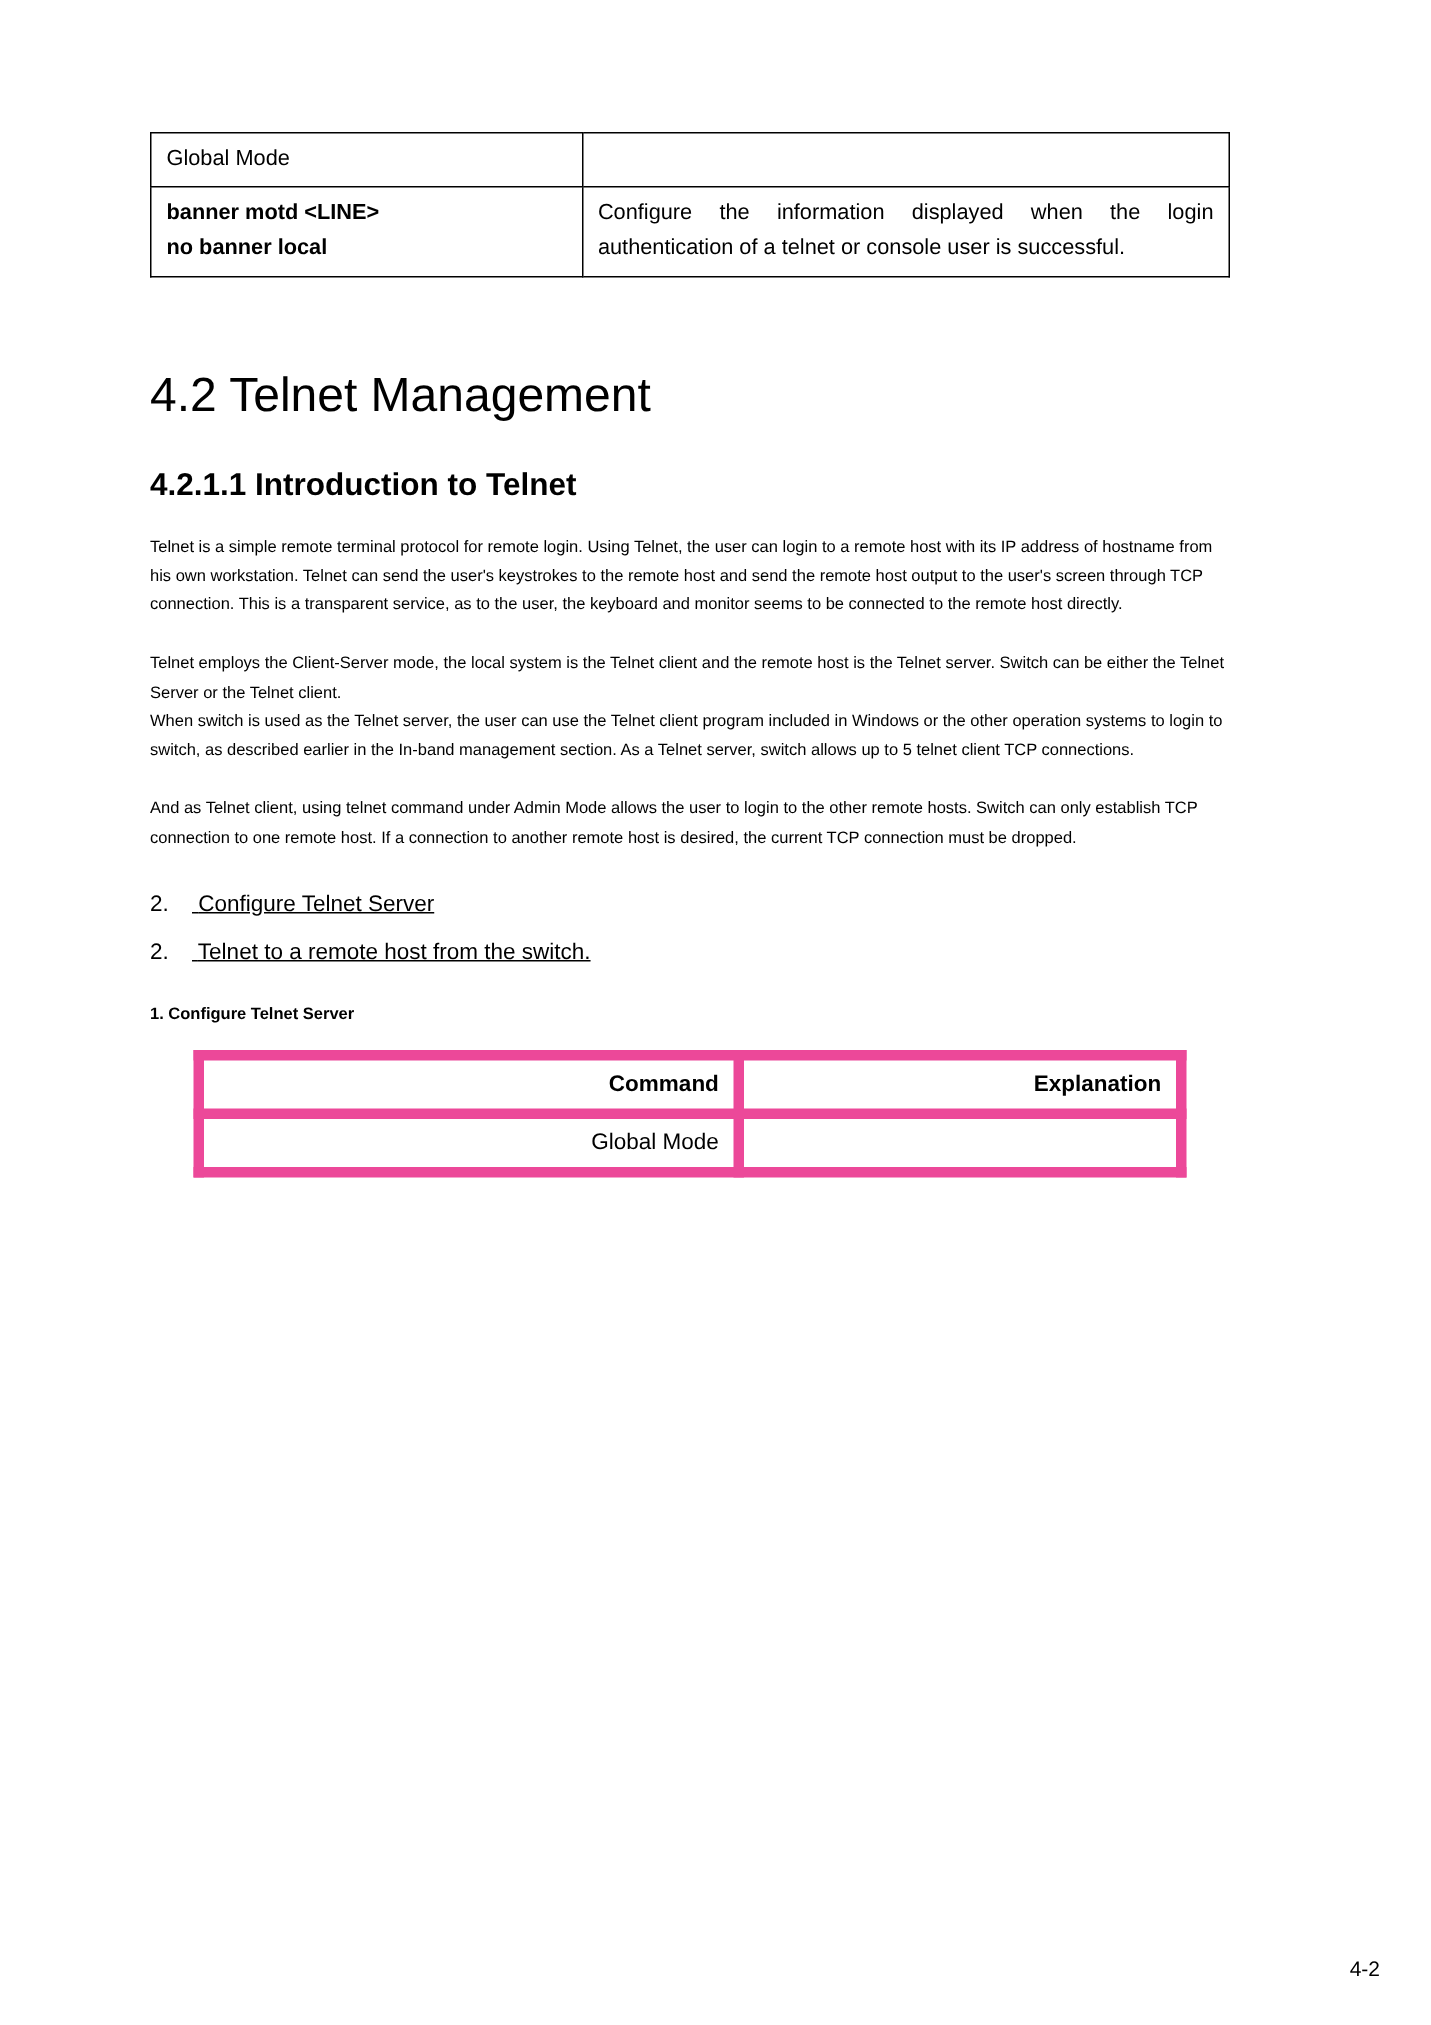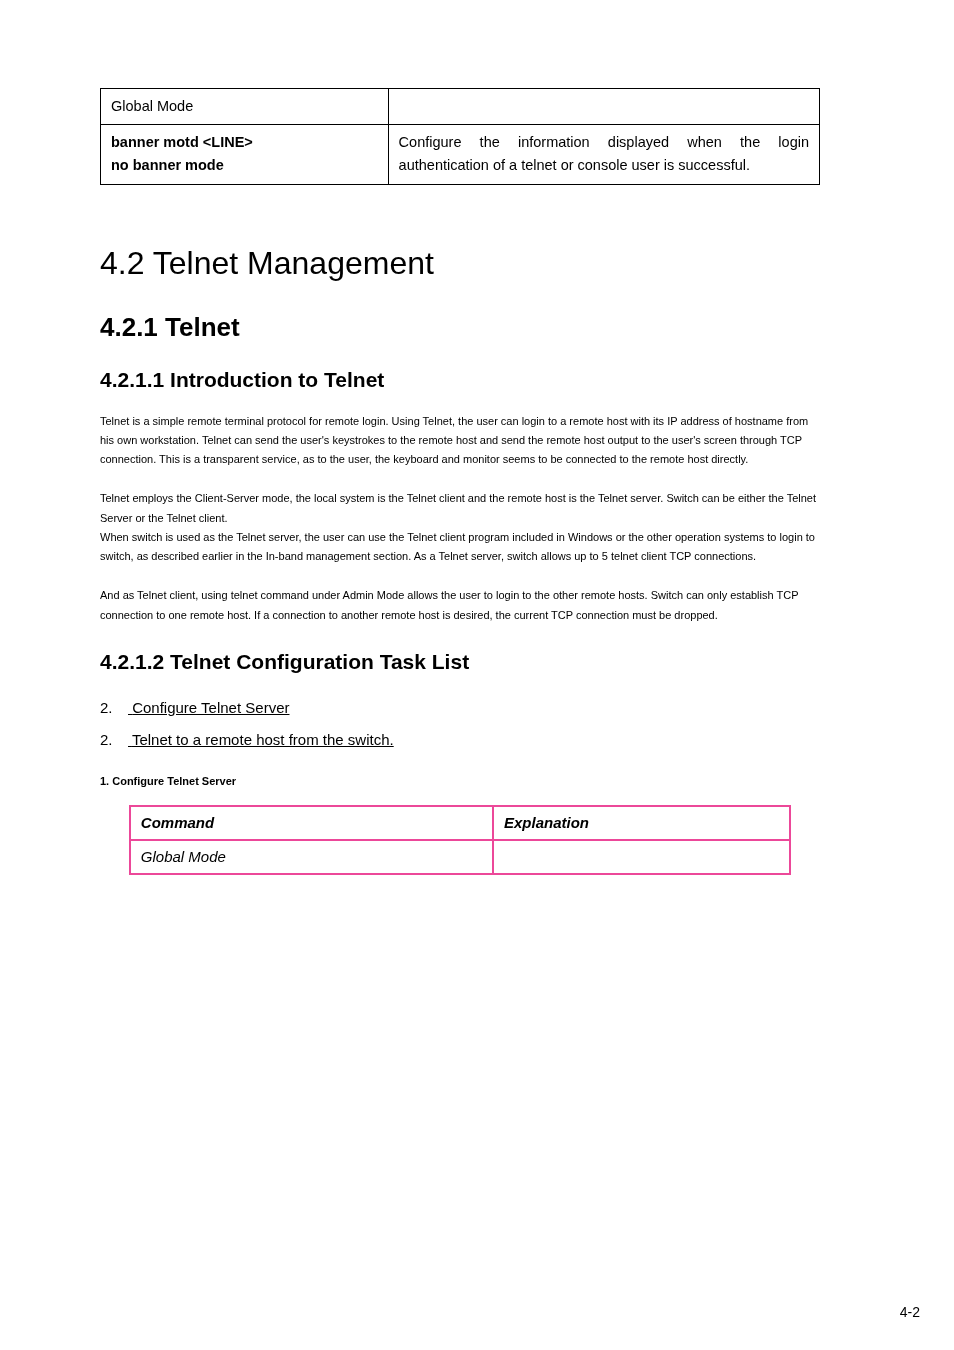--- a/index.html
+++ b/index.html
@@ -78,28 +78,27 @@
     font-size: 11px;
     font-weight: bold;
     margin: 10px 0 18px 0;
   }
   table.cmd2 {
     border-collapse: collapse;
     width: 92%;
     margin: 0 auto;
   }
   table.cmd2 td, table.cmd2 th {
-    border: 2px solid #ec4899;
+    border: 7px solid #ec4899;
     padding: 4px 10px;
     vertical-align: middle;
     font-size: 15px;
     line-height: 1.6;
-    text-align: left;
+    text-align: right;
     font-weight: bold;
-    font-style: italic;
   }
   table.cmd2 td.normal {
     font-weight: normal;
   }
   table.cmd2 .col-l { width: 55%; }
   table.cmd2 .col-r { width: 45%; }
   .pagenum {
     text-align: right;
     font-size: 14px;
     position: absolute;
@@ -115,41 +114,39 @@
 
   <table class="cmd">
     <tbody>
         <tr>
       <td class="col-left">Global Mode</td>
       <td class="col-right"></td>
     </tr>
     <tr>
       <td class="col-left">
         <div class="bold">banner motd &lt;LINE&gt;</div>
-        <div class="bold">no banner mode</div>
+        <div class="bold">no banner local</div>
       </td>
       <td class="col-right">Configure the information displayed when the login authentication of a telnet or console user is successful.</td>
     </tr>
   </tbody>
     </table>
 
   <h2 class="h-main">4.2 Telnet Management</h2>
 
-  <h2 class="h-sub1">4.2.1 Telnet</h2>
 
   <h3 class="h-sub2">4.2.1.1 Introduction to Telnet</h3>
 
   <p class="body">Telnet is a simple remote terminal protocol for remote login. Using Telnet, the user can login to a remote host with its IP address of hostname from his own workstation. Telnet can send the user's keystrokes to the remote host and send the remote host output to the user's screen through TCP connection. This is a transparent service, as to the user, the keyboard and monitor seems to be connected to the remote host directly.</p>
 
   <p class="body" style="white-space: pre-line;">Telnet employs the Client-Server mode, the local system is the Telnet client and the remote host is the Telnet server. Switch can be either the Telnet Server or the Telnet client.
 When switch is used as the Telnet server, the user can use the Telnet client program included in Windows or the other operation systems to login to switch, as described earlier in the In-band management section. As a Telnet server, switch allows up to 5 telnet client TCP connections.</p>
 
   <p class="body">And as Telnet client, using telnet command under Admin Mode allows the user to login to the other remote hosts. Switch can only establish TCP connection to one remote host. If a connection to another remote host is desired, the current TCP connection must be dropped.</p>
 
-  <h3 class="h-sub2">4.2.1.2 Telnet Configuration Task List</h3>
 
   <ol class="tasklist">
     <li>
       <span class="listnum">2.</span>
       <span>Configure Telnet Server</span>
     </li>
     <li>
       <span class="listnum">2.</span>
       <span>Telnet to a remote host from the switch.</span>
     </li>

